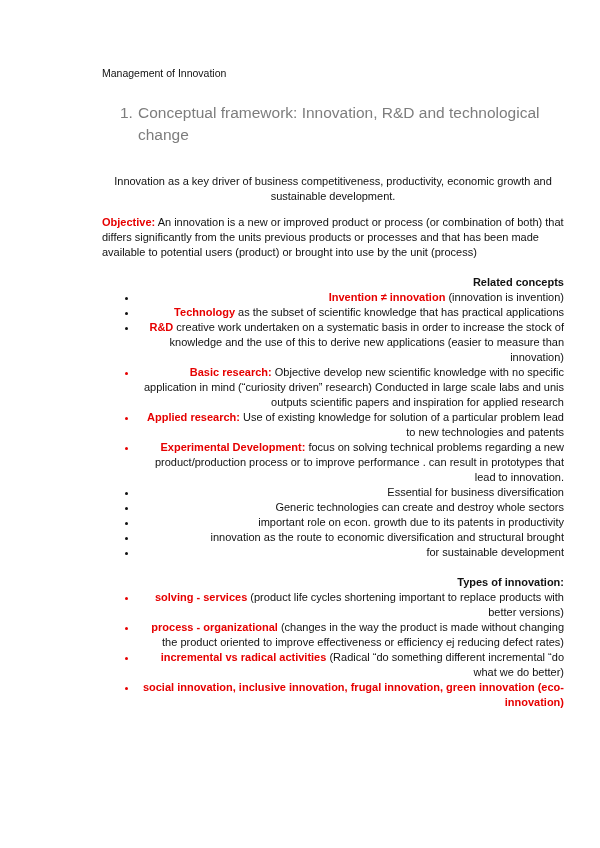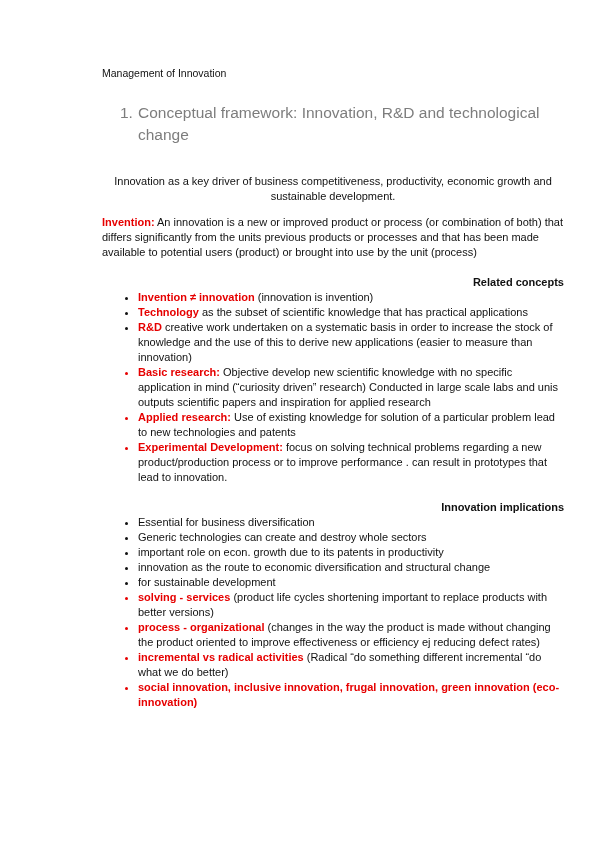--- a/index.html
+++ b/index.html
@@ -29,63 +29,64 @@
   }
   .hnum { flex: 0 0 18px; width: 18px; }
   .intro { margin-top: 28px; text-align: center; }
   .para-def { margin-top: 11px; }
   .lead { color: #e60000; font-weight: bold; }
   .sec-title { margin-top: 15px; font-weight: bold; text-align: right; }
   ul.bullets {
     margin: 0;
     padding: 0 0 0 36px;
     list-style: disc outside;
+    text-align: right;
   }
   ul.bullets li { margin: 0; padding: 0; }
   ul.red-bullets li::marker { color: #e60000; }
   ul.black-bullets li::marker { color: #111111; }
 </style>
 </head>
 <body>
 
 <div class="page">
 
   <p class="course">Management of Innovation</p>
 
   <div class="heading">
     <span class="hnum">1.</span>
     <span class="htext">Conceptual framework: Innovation, R&amp;D and technological change</span>
   </div>
 
   <p class="intro">Innovation as a key driver of business competitiveness, productivity, economic growth and sustainable development.</p>
 
-  <p class="para-def"><span class="lead">Invention:</span><span> An innovation is a new or improved product or process (or combination of both) that differs significantly from the units previous products or processes and that has been made available to potential users (product) or brought into use by the unit (process)</span></p>
+  <p class="para-def"><span class="lead">Objective:</span><span> An innovation is a new or improved product or process (or combination of both) that differs significantly from the units previous products or processes and that has been made available to potential users (product) or brought into use by the unit (process)</span></p>
 
   <p class="sec-title">Related concepts</p>
   <ul class="bullets black-bullets">
     <li><span class="lead">Invention ≠ innovation</span><span> (innovation is invention)</span></li>
     <li><span class="lead">Technology</span><span> as the subset of scientific knowledge that has practical applications</span></li>
     <li><span class="lead">R&amp;D</span><span> creative work undertaken on a systematic basis in order to increase the stock of knowledge and the use of this to derive new applications (easier to measure than innovation)</span></li>
   </ul>
 
   <ul class="bullets red-bullets">
     <li><span class="lead">Basic research:</span><span> Objective develop new scientific knowledge with no specific application in mind (“curiosity driven” research) Conducted in large scale labs and unis outputs scientific papers and inspiration for applied research</span></li>
     <li><span class="lead">Applied research:</span><span> Use of existing knowledge for solution of a particular problem lead to new technologies and patents</span></li>
     <li><span class="lead">Experimental Development:</span><span> focus on solving technical problems regarding a new product/production process or to improve performance . can result in prototypes that lead to innovation.</span></li>
   </ul>
 
-  <p class="sec-title">Innovation implications</p>
   <ul class="bullets black-bullets">
     <li><span class="lead"></span><span>Essential for business diversification</span></li>
     <li><span class="lead"></span><span>Generic technologies can create and destroy whole sectors</span></li>
     <li><span class="lead"></span><span>important role on econ. growth due to its patents in productivity</span></li>
-    <li><span class="lead"></span><span>innovation as the route to economic diversification and structural change</span></li>
+    <li><span class="lead"></span><span>innovation as the route to economic diversification and structural brought</span></li>
     <li><span class="lead"></span><span>for sustainable development</span></li>
   </ul>
 
+  <p class="sec-title">Types of innovation:</p>
   <ul class="bullets red-bullets">
     <li><span class="lead">solving - services</span><span> (product life cycles shortening important to replace products with better versions)</span></li>
     <li><span class="lead">process - organizational</span><span> (changes in the way the product is made without changing the product oriented to improve effectiveness or efficiency ej reducing defect rates)</span></li>
     <li><span class="lead">incremental vs radical activities</span><span> (Radical “do something different incremental “do what we do better)</span></li>
     <li><span class="lead">social innovation, inclusive innovation, frugal innovation, green innovation (eco-innovation)</span><span></span></li>
   </ul>
 
 </div>
 
 </body></html>

